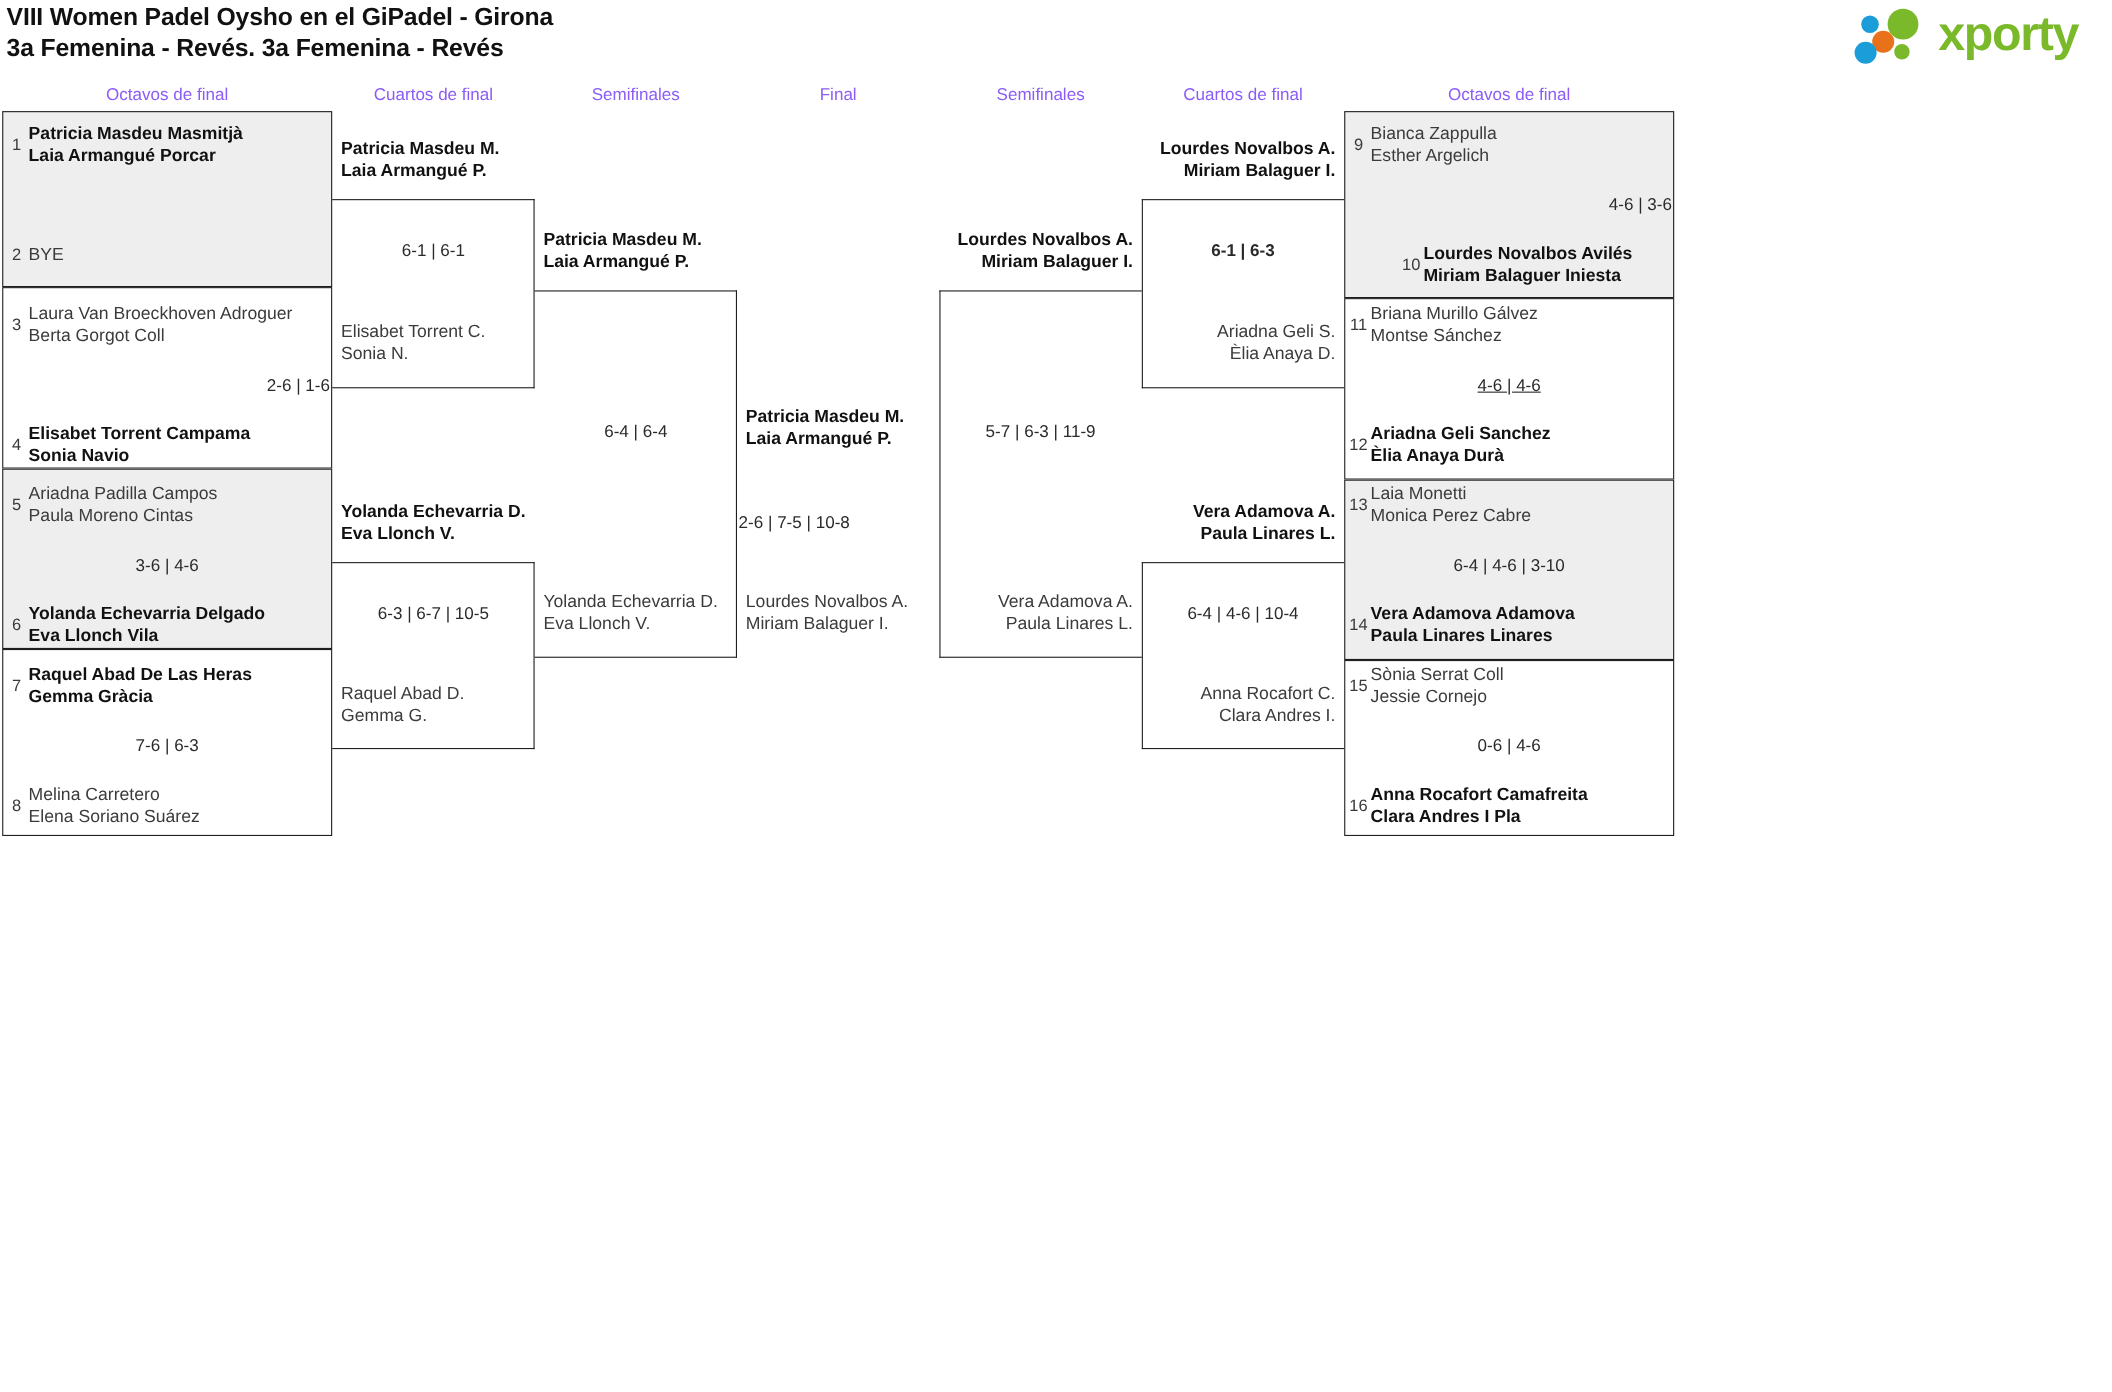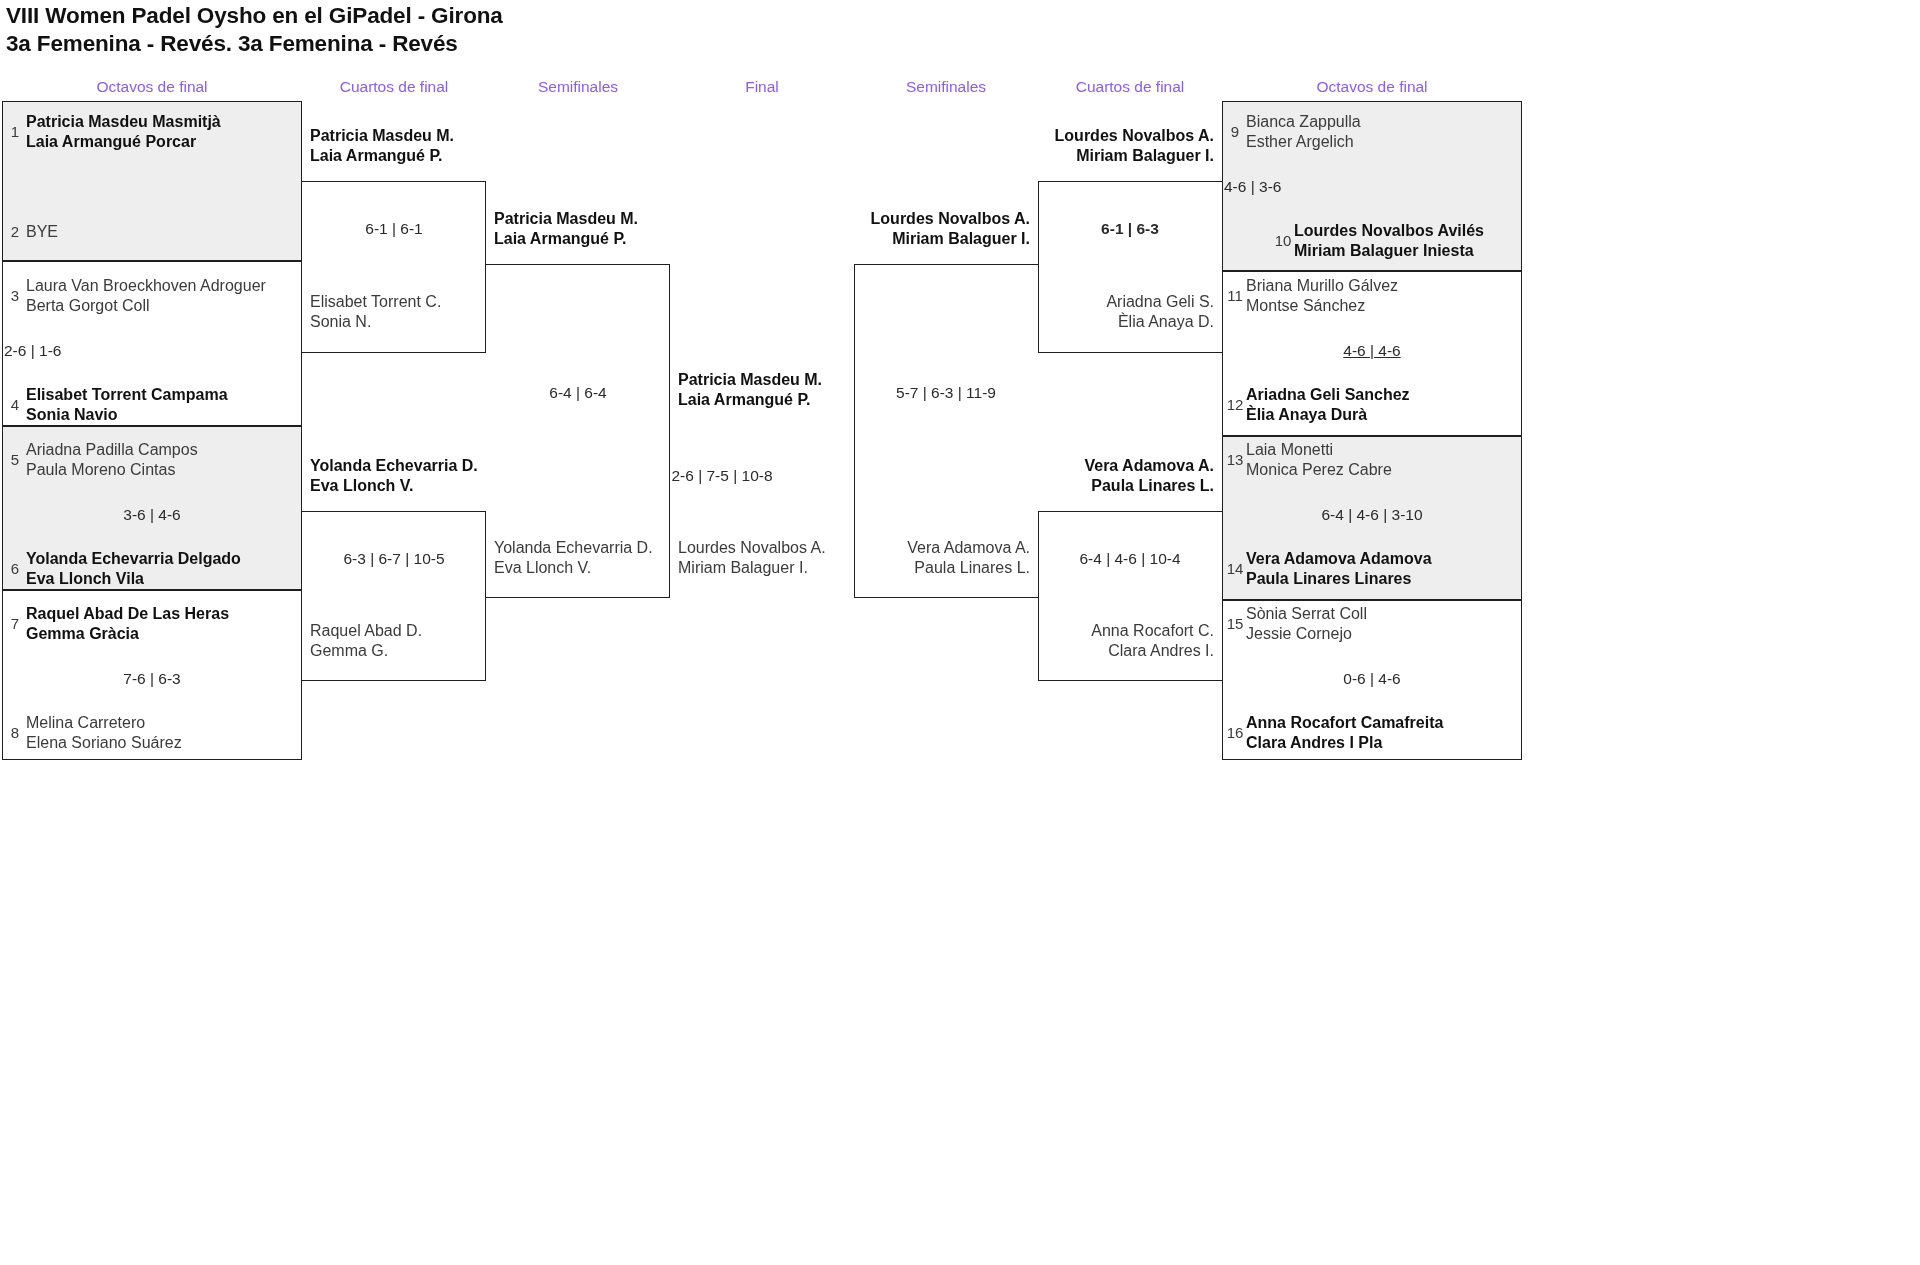--- a/index.html
+++ b/index.html
@@ -116,20 +116,30 @@
 </style>
 </head>
 <body>
 
 <div id="header">
   <div id="title-block">
     <span id="title-line1">VIII Women Padel Oysho en el GiPadel - Girona</span>
     <span id="title-line2">3a Femenina - Revés. 3a Femenina - Revés</span>
   </div>
 
+  <div id="logo">
+    <div id="logo-dots">
+      <div class="dot" style="left:6px; top:8px; width:16px; height:16px; background:#1b9dd9;"></div>
+      <div class="dot" style="left:30px; top:2px; width:28px; height:28px; background:#7ab929;"></div>
+      <div class="dot" style="left:16px; top:22px; width:20px; height:20px; background:#e8711a;"></div>
+      <div class="dot" style="left:0px; top:32px; width:20px; height:20px; background:#1b9dd9;"></div>
+      <div class="dot" style="left:36px; top:34px; width:14px; height:14px; background:#7ab929;"></div>
+    </div>
+    <div id="logo-text">xporty</div>
+  </div>
 </div>
 
 <div class="round-head" style="left:2px;   width:300px;">Octavos de final</div>
 <div class="round-head" style="left:302px; width:184px;">Cuartos de final</div>
 <div class="round-head" style="left:486px; width:184px;">Semifinales</div>
 <div class="round-head" style="left:670px; width:184px;">Final</div>
 <div class="round-head" style="left:854px; width:184px;">Semifinales</div>
 <div class="round-head" style="left:1038px;width:184px;">Cuartos de final</div>
 <div class="round-head" style="left:1222px;width:300px;">Octavos de final</div>
 
@@ -152,21 +162,21 @@
   </span>
 </div>
 
 <div class="team loser" style="left:4px; top:276px; width:296px;">
   <span class="seedno">3</span>
   <span class="names">
     <span>Laura Van Broeckhoven Adroguer</span><br>
     <span>Berta Gorgot Coll</span>
   </span>
 </div>
-<div class="score" style="left:4px; top:342px; width:296px; text-align:left;">2-6 | 1-6</div>
+<div class="score" style="left:4px; top:342px; width:296px; text-align:right;">2-6 | 1-6</div>
 <div class="team winner" style="left:4px; top:385px; width:296px;">
   <span class="seedno">4</span>
   <span class="names">
     <span>Elisabet Torrent Campama</span><br>
     <span>Sonia Navio</span>
   </span>
 </div>
 
 <div class="team loser" style="left:4px; top:440px; width:296px;">
   <span class="seedno">5</span>
@@ -285,21 +295,21 @@
 <div class="seedbox shaded" style="left:1222px; top:436px; width:300px; height:164px;"></div>
 <div class="seedbox" style="left:1222px; top:600px; width:300px; height:160px;"></div>
 
 <div class="team loser" style="left:1224px; top:112px; width:296px;">
   <span class="seedno">9</span>
   <span class="names">
     <span>Bianca Zappulla</span><br>
     <span>Esther Argelich</span>
   </span>
 </div>
-<div class="score" style="left:1224px; top:178px; width:296px; text-align:left;">4-6 | 3-6</div>
+<div class="score" style="left:1224px; top:178px; width:296px; text-align:right;">4-6 | 3-6</div>
 <div class="team winner" style="left:1224px; top:221px; width:324px;margin-left:48px;">
   <span class="seedno">10</span>
   <span class="names">
     <span>Lourdes Novalbos Avilés</span><br>
     <span>Miriam Balaguer Iniesta</span>
   </span>
 </div>
 
 <div class="team loser" style="left:1224px; top:276px; width:296px;">
   <span class="seedno">11</span>

